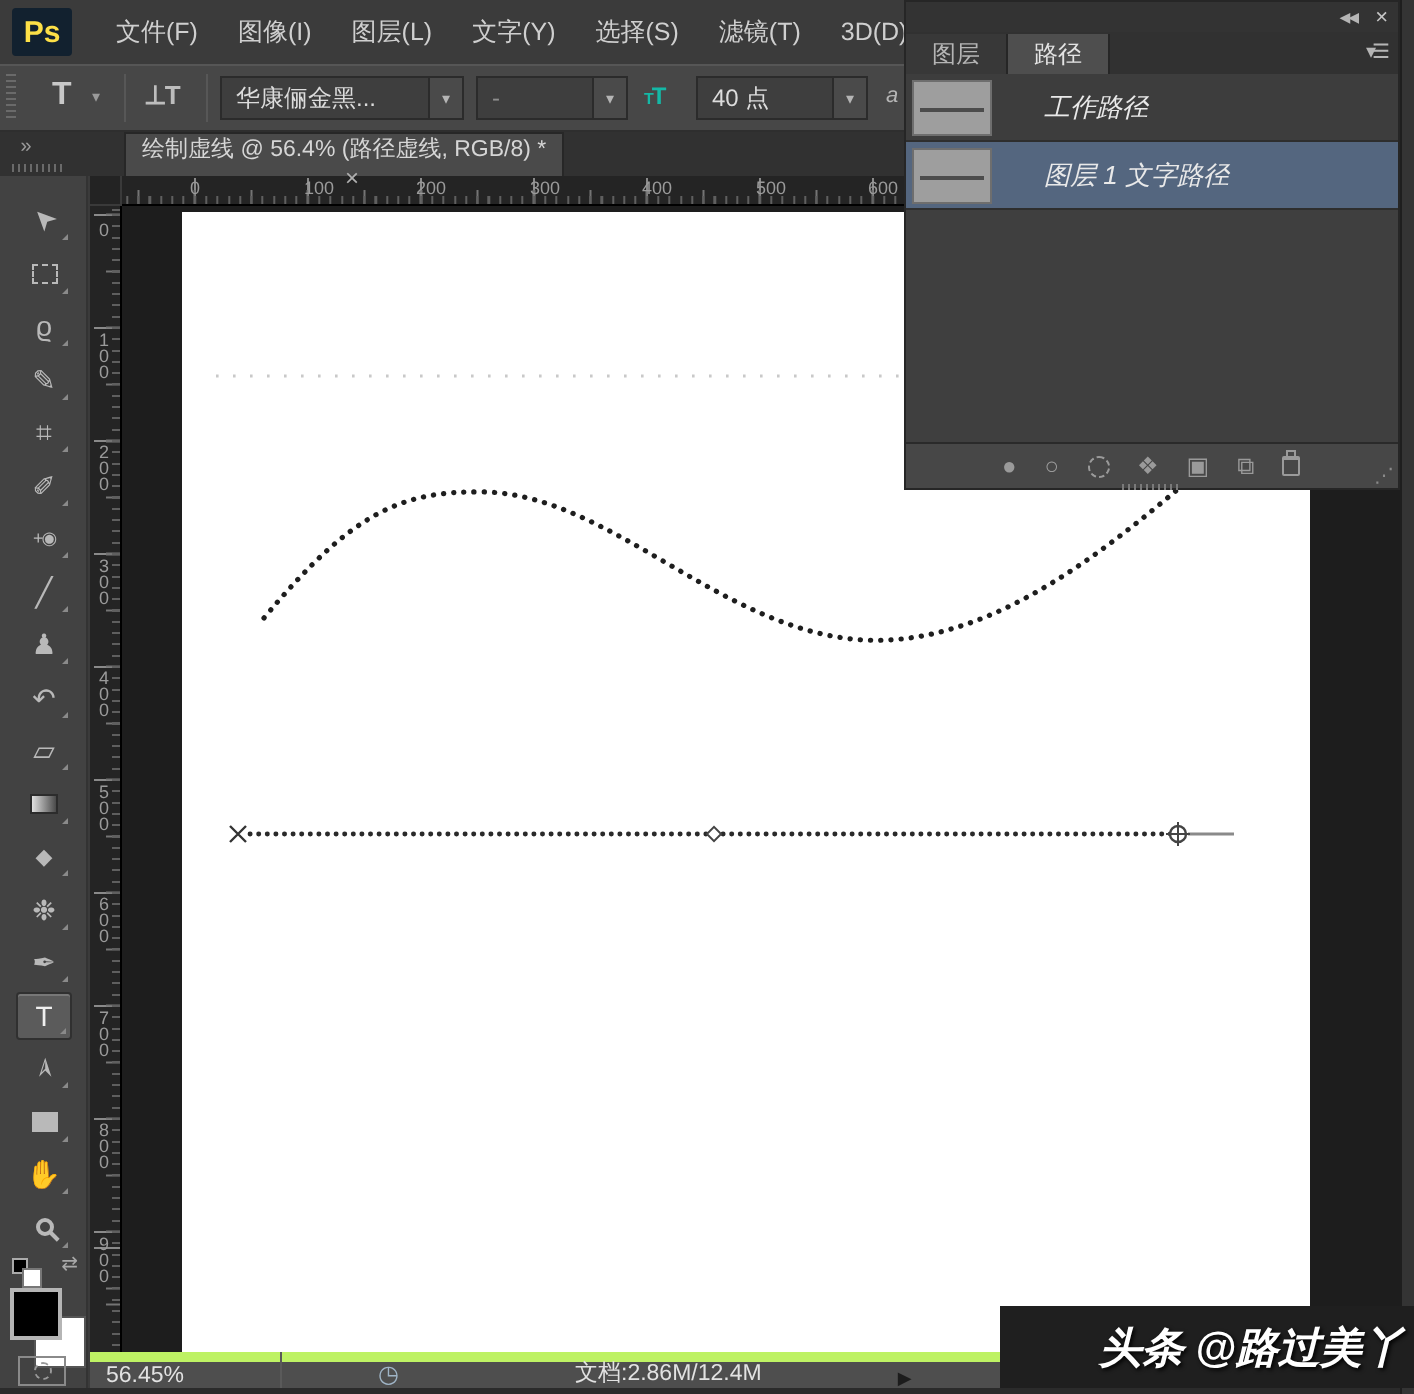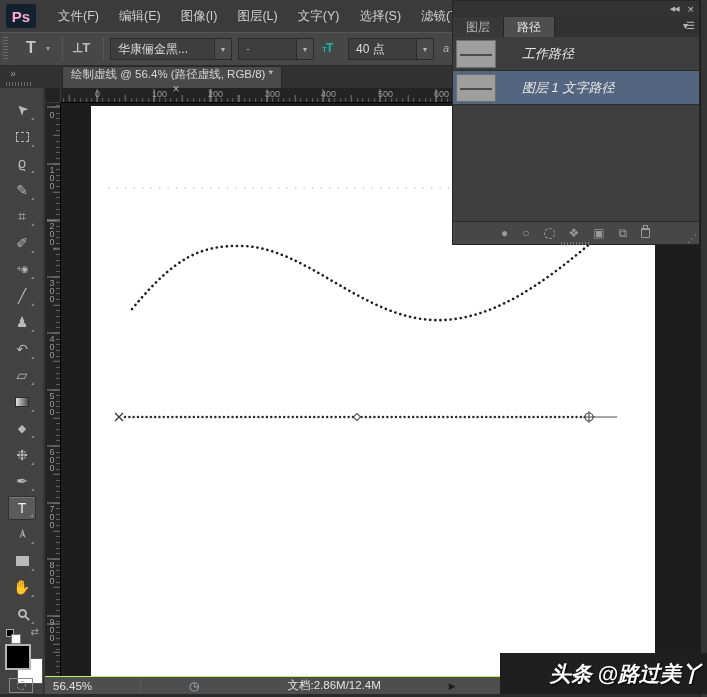--- a/index.html
+++ b/index.html
@@ -8,21 +8,21 @@
     font-family:"Liberation Sans", sans-serif;
     background:#3b3b3b; position:relative; overflow:hidden;
     -webkit-font-smoothing:antialiased;
   }
   .abs { position:absolute; }
 
   
   .menu-bar { left:0; top:0; width:707px; height:32px; background:#3b3b3b;
     display:flex; align-items:center; z-index:5; }
   .ps-logo { width:30px; height:24px; margin-left:6px; background:#12212f;
-    color:#f9a8d4; font-weight:bold; font-size:15px; display:flex;
+    color:#fde047; font-weight:bold; font-size:15px; display:flex;
     align-items:center; justify-content:center; border-radius:2px; }
   .menu-items { display:flex; margin-left:12px; }
   .menu-item { color:#cfcfcf; font-size:12.5px; padding:0 10px; line-height:32px; cursor:default; }
 
   
   .options-bar { left:0; top:32px; width:707px; height:34px; background:#474747;
     border-top:1px solid #565656; border-bottom:1px solid #2e2e2e; z-index:5; }
   .grip-v { left:3px; top:37px; width:5px; height:24px;
     background:repeating-linear-gradient(180deg,#6a6a6a 0 1px,transparent 1px 3px); z-index:6;}
   .opt-tool { left:26px; top:39px; color:#c8c8c8; font-size:16px; font-weight:bold; z-index:6;}
@@ -143,21 +143,21 @@
   .icon-trash { width:9px; height:10px; border:1px solid #9a9a9a; border-top:2px solid #9a9a9a;
     border-radius:1px; position:relative; }
   .icon-trash::before { content:""; position:absolute; top:-5px; left:1px; width:3px; height:2px;
     border:1px solid #9a9a9a; }
   .panel-grip { position:absolute; right:2px; bottom:0; color:#8a8a8a; font-size:10px; }
   .panel-draghandle { position:absolute; left:108px; bottom:-1px; width:30px; height:3px;
     background:repeating-linear-gradient(90deg,#7a7a7a 0 1px,transparent 1px 3px); }
 
   
   .status-bar { left:45px; top:676px; width:610px; height:18px; background:#4e4e4e;
-    border-top:1px solid #bef264; display:flex; align-items:center; z-index:10;gap:40px; }
+    border-top:5px solid #bef264; display:flex; align-items:flex-end; z-index:10;gap:40px; }
   .status-zoom { color:#e2e2e2; font-size:11.5px; padding:0 8px; }
   .status-sep { width:1px; height:18px; background:#3a3a3a; border-right:1px solid #5a5a5a; }
   .status-icon { color:#9fb4c6; font-size:12px; margin-left:8px; }
   .status-doc { color:#e2e2e2; font-size:11.5px; margin-left:48px; }
   .status-arrow { color:#1c1c1c; font-size:9px; margin-left:28px; }
   .bottom-strip { left:0; top:694px; width:707px; height:3px; background:#2b2b2b; z-index:12; }
   .right-strip { left:700px; top:0; width:7px; height:697px; background:#343434;
     border-left:1px solid #1e1e1e; z-index:35; }
   .watermark { left:500px; top:653px; width:210px; height:41px; background:#1f1f1f; z-index:40;
     display:flex; align-items:center; justify-content:flex-end; padding-right:8px;font-style:italic; }
@@ -179,21 +179,20 @@
     <line x1="503" y1="311" x2="526" y2="311" stroke="#8a8a8a" stroke-width="1.5"></line>
     <circle cx="498" cy="311" r="4" fill="#fff" stroke="#444" stroke-width="1.2"></circle>
     <path d="M498 305 v12 M492 311 h12" stroke="#444" stroke-width="1" fill="none"></path>
   </svg>
 </div>
 
 <div class="abs menu-bar">
   <div class="ps-logo">Ps</div>
   <div class="menu-items">
     <span class="menu-item">文件(F)</span>
-    <span class="menu-item">编辑(E)</span>
     <span class="menu-item">图像(I)</span>
     <span class="menu-item">图层(L)</span>
     <span class="menu-item">文字(Y)</span>
     <span class="menu-item">选择(S)</span>
     <span class="menu-item">滤镜(T)</span>
     <span class="menu-item">3D(D)</span>
   </div>
 </div>
 
 <div class="abs options-bar"></div>

